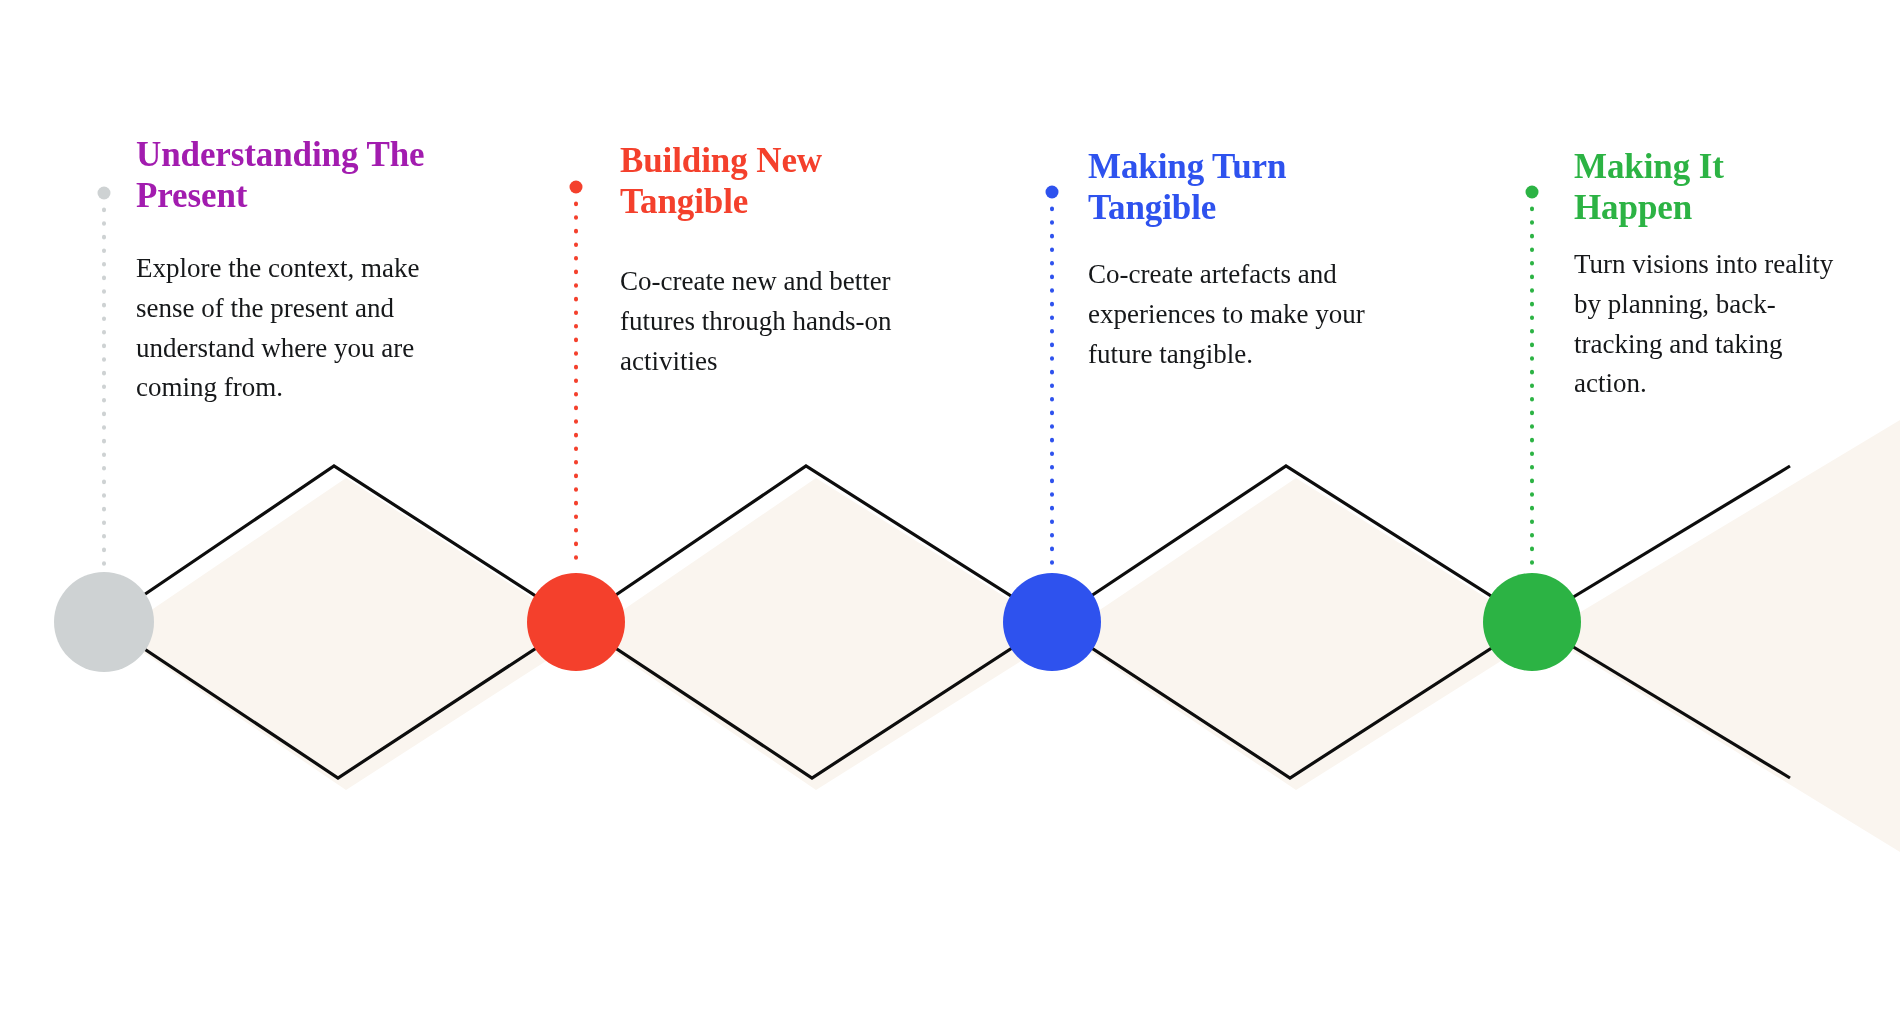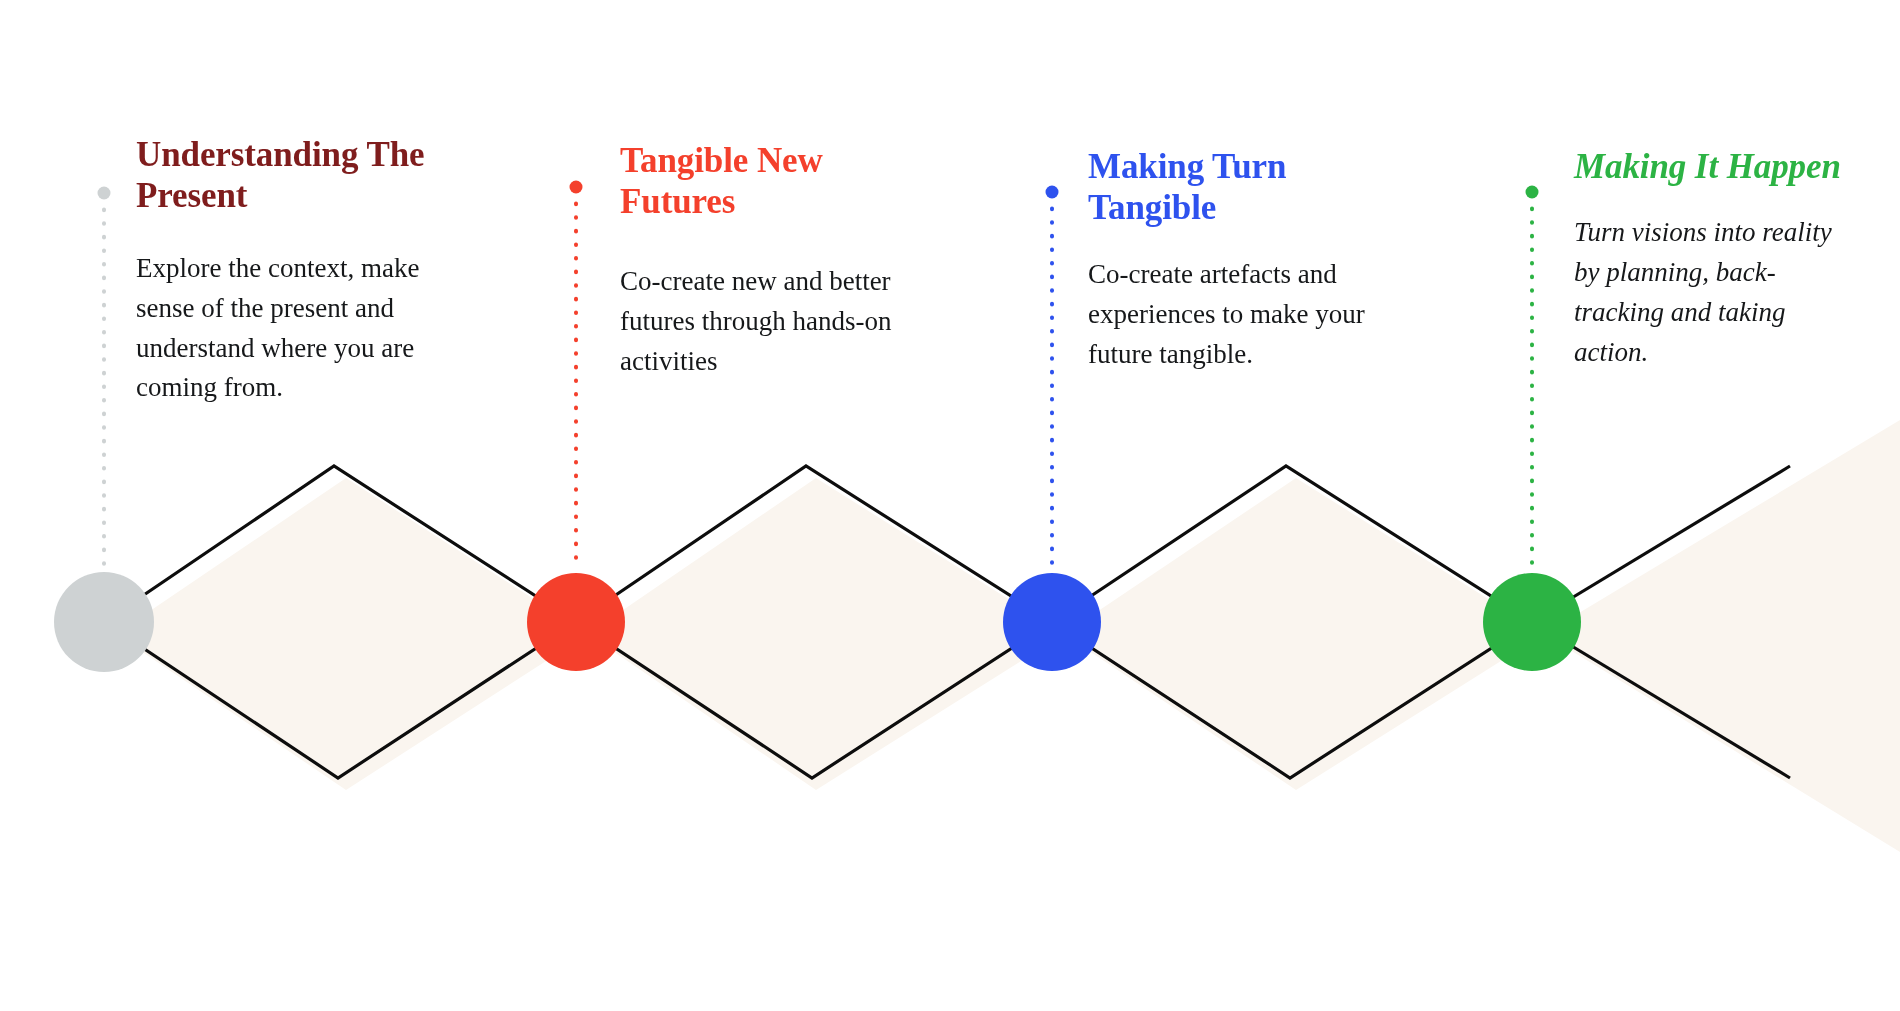--- a/index.html
+++ b/index.html
@@ -48,36 +48,36 @@
     letter-spacing: -0.1px;
   }
   .stage-body {
     margin: 0;
     font-family: "Liberation Serif", "DejaVu Serif", serif;
     font-weight: normal;
     font-size: 27px;
     line-height: 1.48;
     color: #16181a;
   }
-  .col-0 .stage-title { color: #7f1d1d; }
+  .col-0 .stage-title { color: #a21caf; }
   .col-1 .stage-title { color: #f4402c; }
   .col-2 .stage-title { color: #2e52ee; }
   .col-3 .stage-title { color: #2cb344; }
 
   .col-0 { left: 136px; top: 134px; width: 300px; }
   .col-0 .stage-body { margin-top: 32px; }
 
   .col-1 { left: 620px; top: 140px; width: 280px; }
   .col-1 .stage-body { margin-top: 39px; }
 
   .col-2 { left: 1088px; top: 146px; width: 300px; }
   .col-2 .stage-body { margin-top: 26px; }
 
-  .col-3 { left: 1574px; top: 146px; width: 270px; font-style: italic; }
-  .col-3 .stage-body { margin-top: 26px; }
+  .col-3 { left: 1574px; top: 146px; width: 270px; }
+  .col-3 .stage-body { margin-top: 16px; }
 </style>
 </head>
 <body>
 
 <div id="stage">
 
   <svg id="diagram-svg" viewBox="0 0 1900 1011" aria-hidden="true">
 
     <g>
       <polygon points="116,634 346,478 588,634 346,790" fill="#faf5ef"></polygon>
@@ -117,21 +117,21 @@
   </svg>
 
   <div class="stage-labels">
 
     <div class="stage-col col-0">
       <h2 class="stage-title">Understanding The Present</h2>
       <p class="stage-body">Explore the context, make sense of the present and understand where you are coming from.</p>
     </div>
 
     <div class="stage-col col-1">
-      <h2 class="stage-title">Tangible New Futures</h2>
+      <h2 class="stage-title">Building New Tangible</h2>
       <p class="stage-body">Co-create new and better futures through hands-on activities</p>
     </div>
 
     <div class="stage-col col-2">
       <h2 class="stage-title">Making Turn Tangible</h2>
       <p class="stage-body">Co-create artefacts and experiences to make your future tangible.</p>
     </div>
 
     <div class="stage-col col-3">
       <h2 class="stage-title">Making It Happen</h2>

